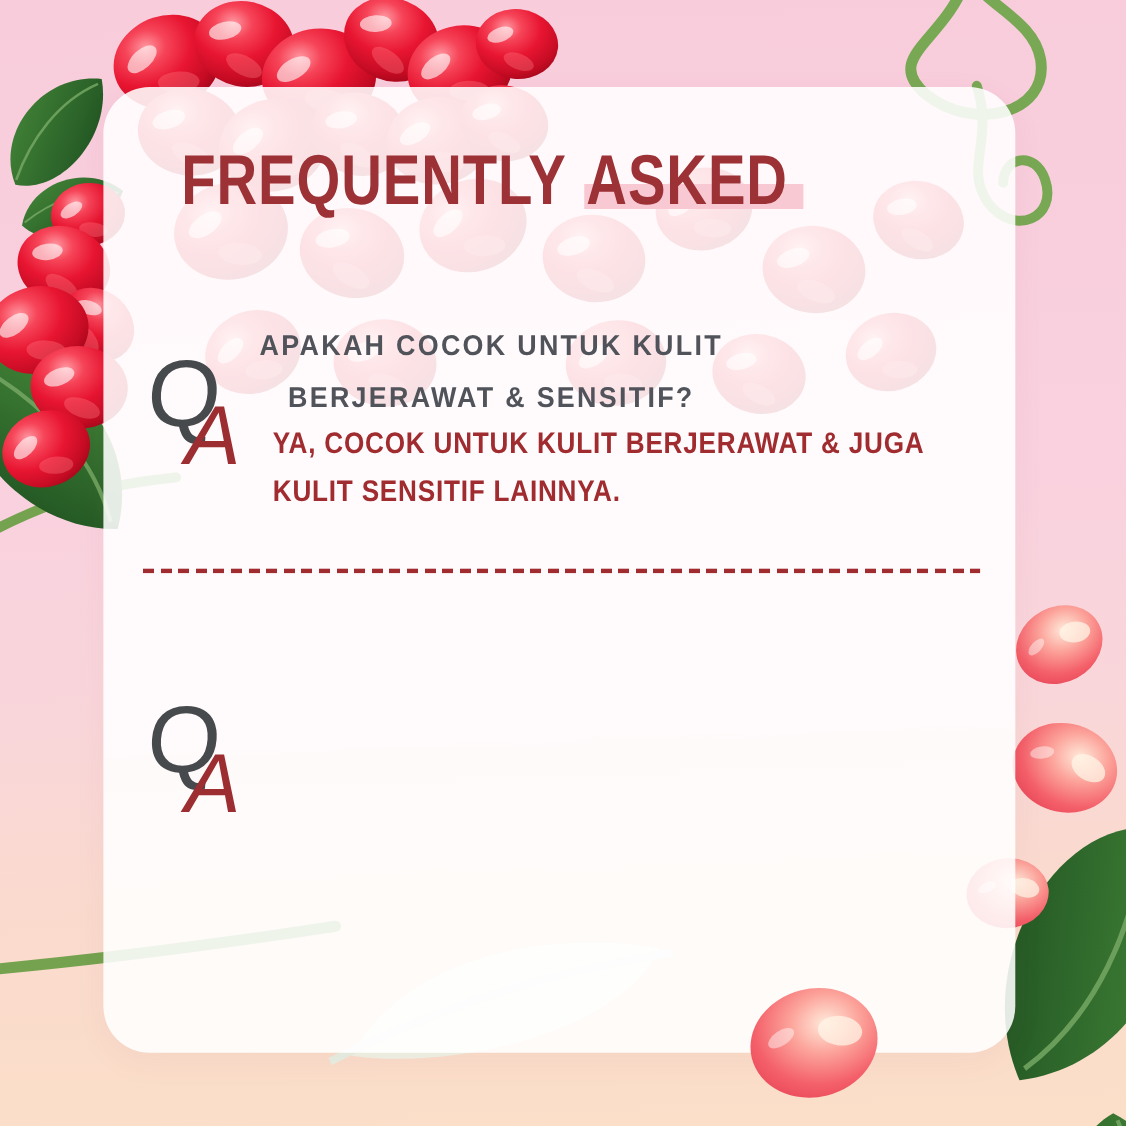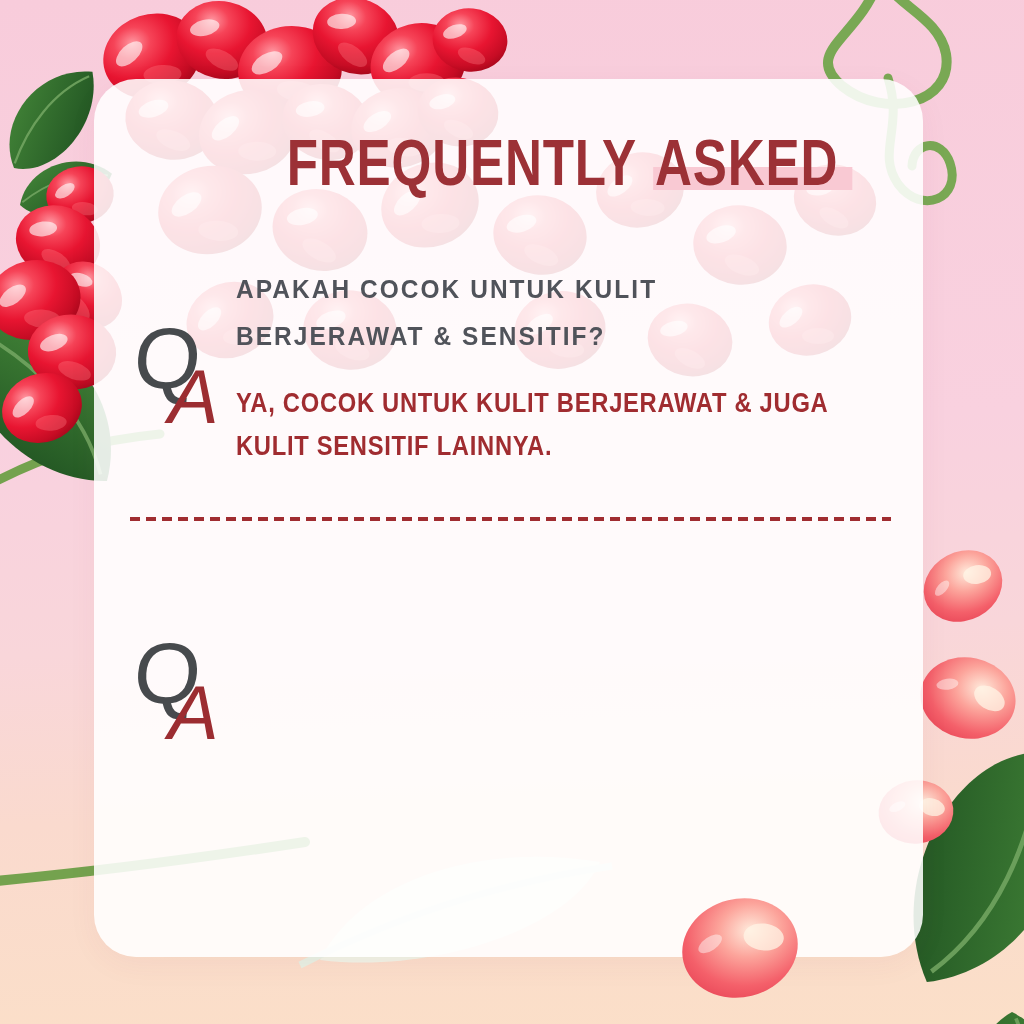--- a/index.html
+++ b/index.html
@@ -9,21 +9,21 @@
     background:linear-gradient(178deg,#f8ccdb 0%,#f9d1df 42%,#f9d6da 62%,#fadace 78%,#fbdfc8 100%);
   }
   .decor{position:absolute;left:0;top:0;width:1024px;height:1024px;}
   .decor.back{z-index:0;}
   .decor.front{z-index:2;pointer-events:none;}
   .card{
     position:absolute;z-index:1;left:94px;top:79px;width:829px;height:878px;
     background:rgba(255,255,255,0.88);border-radius:42px;
     box-shadow:0 8px 30px rgba(140,60,70,0.05);
   }
-  .title{position:absolute;left:0;top:46px;width:100%;text-align:right;white-space:nowrap;}
+  .title{position:absolute;left:0;top:46px;width:100%;text-align:left;white-space:nowrap;}
   .title-inner{
     display:inline-block;transform:scaleX(0.80);transform-origin:50% 50%;
     font-size:64px;font-weight:700;letter-spacing:1px;color:#9c3136;line-height:77px;
   }
   .hl{
     margin-left:0.32em;padding:0 18px 0 2px;
     background:linear-gradient(180deg,rgba(0,0,0,0) 56%,#f9c9d3 56%,#f9c9d3 88%,rgba(0,0,0,0) 88%);
   }
   .q-letter{
     position:absolute;font-size:86px;line-height:1;font-weight:400;color:#474a4d;
@@ -31,21 +31,21 @@
   }
   .a-letter{
     position:absolute;font-size:76px;line-height:1;font-weight:400;font-style:italic;color:#9c2d31;
   }
   .q-lines{position:absolute;}
   .q-line{
     white-space:nowrap;height:47px;line-height:47px;
     font-size:26px;letter-spacing:2.2px;font-weight:700;color:#50535a;
     transform:scaleX(0.94);transform-origin:0 0;
   }
-  .a-lines{position:absolute;}
+  .a-lines{position:absolute;margin-left:12px;}
   .a-line{
     white-space:nowrap;height:43px;line-height:43px;
     font-size:27px;letter-spacing:0.8px;font-weight:700;color:#a02c30;
     transform:scaleX(0.88);transform-origin:0 0;
   }
   .divider{
     position:absolute;left:36px;top:438px;width:761px;height:4px;
     background:repeating-linear-gradient(90deg,#a02c30 0 10px,rgba(0,0,0,0) 10px 16px);
   }
 </style>
@@ -161,21 +161,21 @@
   <div class="card">
 
     <div class="title">
       <span class="title-inner">
         <span>FREQUENTLY</span><span class="hl">ASKED</span>
       </span>
     </div>
 
     <div class="q-letter" style="left:40px;top:236px;">Q</div>
     <div class="a-letter" style="left:74px;top:280px;">A</div>
-    <div class="q-lines" style="left:142px;top:187px;">
+    <div class="q-lines" style="left:142px;top:212px;text-align:center;">
       <div class="q-line">APAKAH COCOK UNTUK KULIT</div>
       <div class="q-line">BERJERAWAT &amp; SENSITIF?</div>
     </div>
     <div class="a-lines" style="left:142px;top:303px;">
       <div class="a-line">YA, COCOK UNTUK KULIT BERJERAWAT &amp; JUGA</div>
       <div class="a-line">KULIT SENSITIF LAINNYA.</div>
     </div>
 
     <div class="divider"></div>
 

